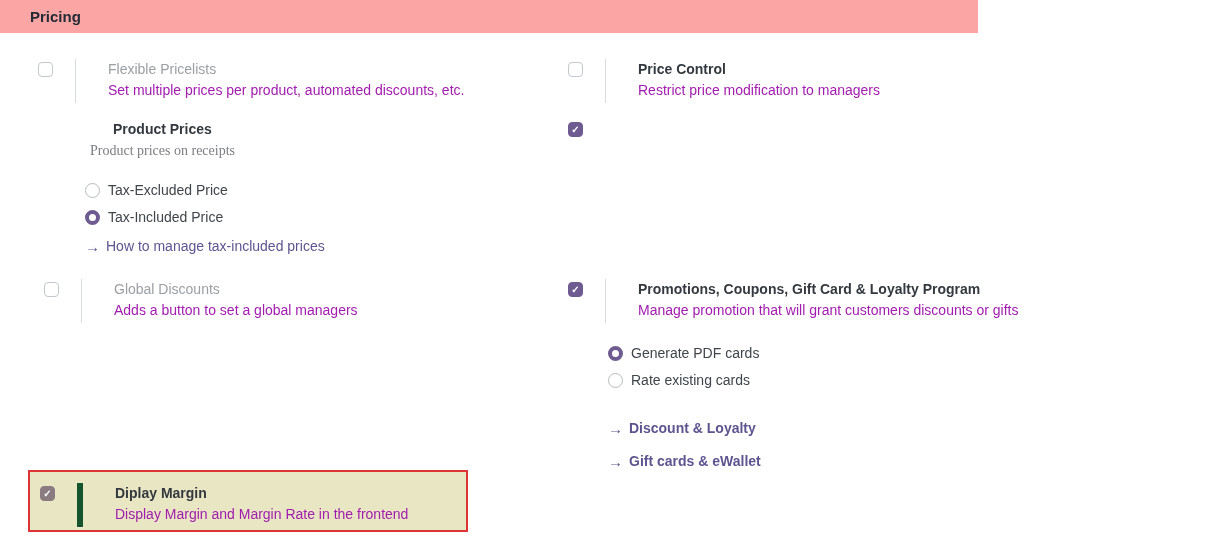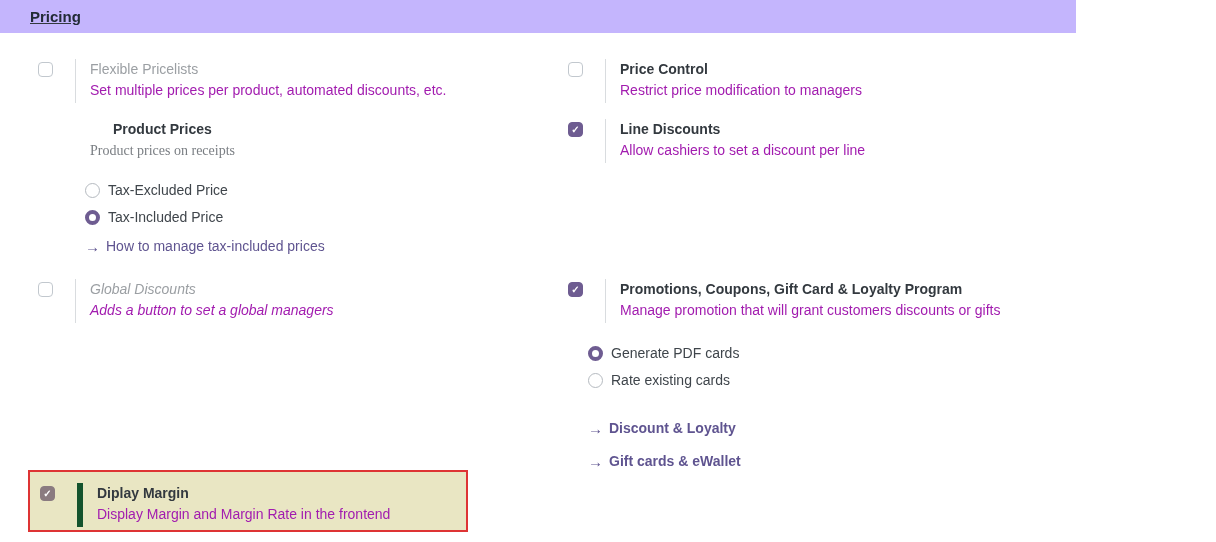--- a/index.html
+++ b/index.html
@@ -2,29 +2,29 @@
 <html><head>
 <meta charset="utf-8">
 <style>
   * { margin:0; padding:0; box-sizing:border-box; }
   html,body { width:1216px; height:542px; background:#ffffff;
     font-family:"Liberation Sans", sans-serif; font-size:14px; color:#33393f;
     overflow:hidden; }
   .page { position:relative; width:1216px; height:542px; }
 
   
-  .sec-header { position:absolute; left:0; top:0; width:1076px; height:33px;
-    background:#c4b5fd; display:flex; align-items:center; padding-left:30px;text-decoration:underline; }
+  .sec-header { position:absolute; left:0; top:0; width:978px; height:33px;
+    background:#fca5a5; display:flex; align-items:center; padding-left:30px; }
   .sec-header .title { font-weight:700; font-size:15px; color:#222b36; }
 
   
   .blk { position:absolute; }
   .setting { display:flex; align-items:flex-start; }
   .cbcell { width:37px; flex:none; padding-top:3px; }
-  .sbody { border-left:1px solid #d9dcdf; padding-left:14px; min-height:44px; }
+  .sbody { border-left:1px solid #d9dcdf; padding-left:32px; min-height:44px; }
   .lbl { font-weight:700; color:#33393f; line-height:21px; white-space:nowrap; }
   .lbl.muted { font-weight:400; color:#9b9fa3; }
   .desc { color:#a21caf; line-height:21px; white-space:nowrap; }
 
   
   .cb { width:15px; height:15px; border:1px solid #c2c8ce; border-radius:4px;
     background:#fff; display:flex; align-items:center; justify-content:center;
     font-size:10px; color:transparent; cursor:pointer; }
   .cb.checked { background:#6e5c91; border-color:#6e5c91; color:#ffffff; font-weight:700; }
   .cb.checked.dim { background:#8a7b80; border-color:#8a7b80; }
@@ -42,21 +42,21 @@
   .linkrow .ltext { line-height:19px; }
   .linkrow.bold .ltext { font-weight:700; }
 
   
   .subgroup .h { font-weight:700; line-height:21px; color:#33393f;margin-left:23px; }
   .subgroup .d { color:#7a7e83; line-height:21px;font-family:Liberation Serif, serif; }
   .subgroup .opts { margin-top:22px; }
   .subgroup .lnk { margin-top:10px; }
 
   
-  .promo-extra { margin-left:20px; margin-top:23px; }
+  .promo-extra { margin-left:40px; margin-top:23px; }
   .promo-links { margin-top:31px; }
   .promo-links .linkrow { margin-bottom:14px; }
 
   
   .hl-box { background:#e9e6c3; border:2px solid #de3434; width:440px; height:62px;
     padding:11px 0 0 10px; }
   .hl-box .sbody { border-left:6px solid #14532d; }
 </style>
 </head>
 <body>
@@ -91,21 +91,21 @@
         <span class="radio sel"></span>
         <span class="optlbl">Tax-Included Price</span>
       </div>
     </div>
     <div class="lnk linkrow" style="margin-left:-5px;">
       <span class="arrow">→</span>
       <span class="ltext">How to manage tax-included prices</span>
     </div>
   </div>
 
-  <div class="blk" style="left:38px; top:279px;font-style:italic;">
+  <div class="blk" style="left:44px; top:279px;">
     <div class="setting">
       <div class="cbcell">
         <span class="cb"></span>
       </div>
       <div class="sbody">
         <div class="lbl muted">Global Discounts</div>
         <div class="desc">Adds a button to set a global managers</div>
       </div>
     </div>
   </div>
@@ -132,24 +132,20 @@
         <div class="desc">Restrict price modification to managers</div>
       </div>
     </div>
   </div>
 
   <div class="blk" style="left:568px; top:119px;">
     <div class="setting">
       <div class="cbcell">
         <span class="cb checked">✓</span>
       </div>
-      <div class="sbody">
-        <div class="lbl">Line Discounts</div>
-        <div class="desc">Allow cashiers to set a discount per line</div>
-      </div>
     </div>
   </div>
 
   <div class="blk" style="left:568px; top:279px;">
     <div class="setting">
       <div class="cbcell">
         <span class="cb checked">✓</span>
       </div>
       <div class="sbody">
         <div class="lbl">Promotions, Coupons, Gift Card &amp; Loyalty Program</div>

